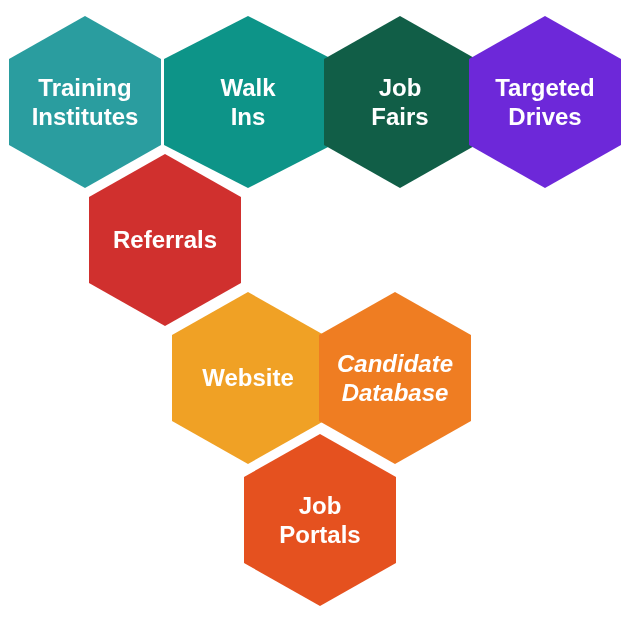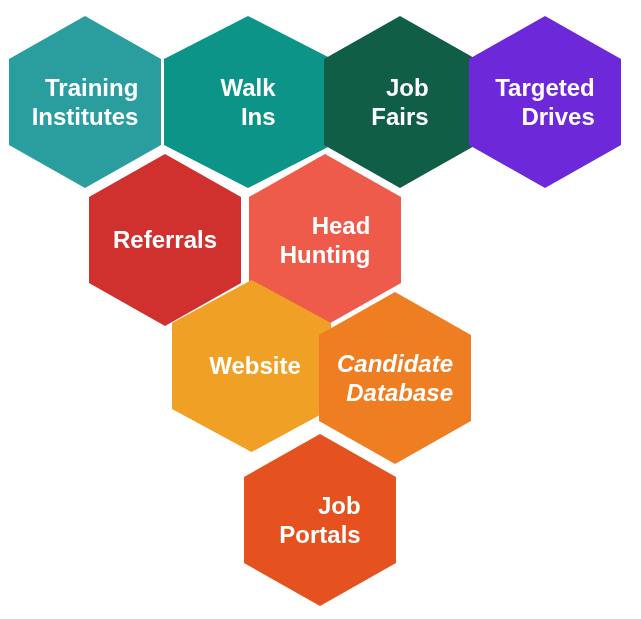--- a/index.html
+++ b/index.html
@@ -20,21 +20,21 @@
       display: flex;
       align-items: center;
       justify-content: center;
       clip-path: polygon(50% 0%, 100% 25%, 100% 75%, 50% 100%, 0% 75%, 0% 25%);
     }
     .hex-label {
       color: #ffffff;
       font-weight: 700;
       font-size: 24px;
       line-height: 1.22;
-      text-align: right;
+      text-align: center;
       white-space: pre-line;
       padding: 0 6px;
     }
   </style>
 </head>
 <body>
 
 <div class="canvas">
 
 <div class="hex" style="left: 9px; top: 16px; width: 152px; height: 172px; background: rgb(42, 157, 159);">
@@ -49,25 +49,21 @@
       <span class="hex-label">Job
 Fairs</span>
     </div>
     <div class="hex" style="left: 469px; top: 16px; width: 152px; height: 172px; background: #6d28d9;">
       <span class="hex-label">Targeted
 Drives</span>
     </div>
     <div class="hex" style="left: 89px; top: 154px; width: 152px; height: 172px; background: rgb(208, 48, 46);">
       <span class="hex-label">Referrals</span>
     </div>
-    <div class="hex" style="left: 249px; top: 154px; width: 152px; height: 172px; background: rgb(239, 91, 75);">
-      <span class="hex-label">Head
-Hunting</span>
-    </div>
-    <div class="hex" style="left: 172px; top: 280px; width: 152px; height: 172px; background: rgb(240, 161, 37); padding-left: 7px;">
+    <div class="hex" style="left: 172px; top: 292px; width: 152px; height: 172px; background: rgb(240, 161, 37);">
       <span class="hex-label">Website</span>
     </div>
     <div class="hex" style="left: 319px; top: 292px; width: 152px; height: 172px; background: rgb(239, 125, 34); font-style: italic;">
       <span class="hex-label">Candidate
 Database</span>
     </div>
     <div class="hex" style="left: 244px; top: 434px; width: 152px; height: 172px; background: rgb(229, 81, 31);">
       <span class="hex-label">Job
 Portals</span>
     </div>

